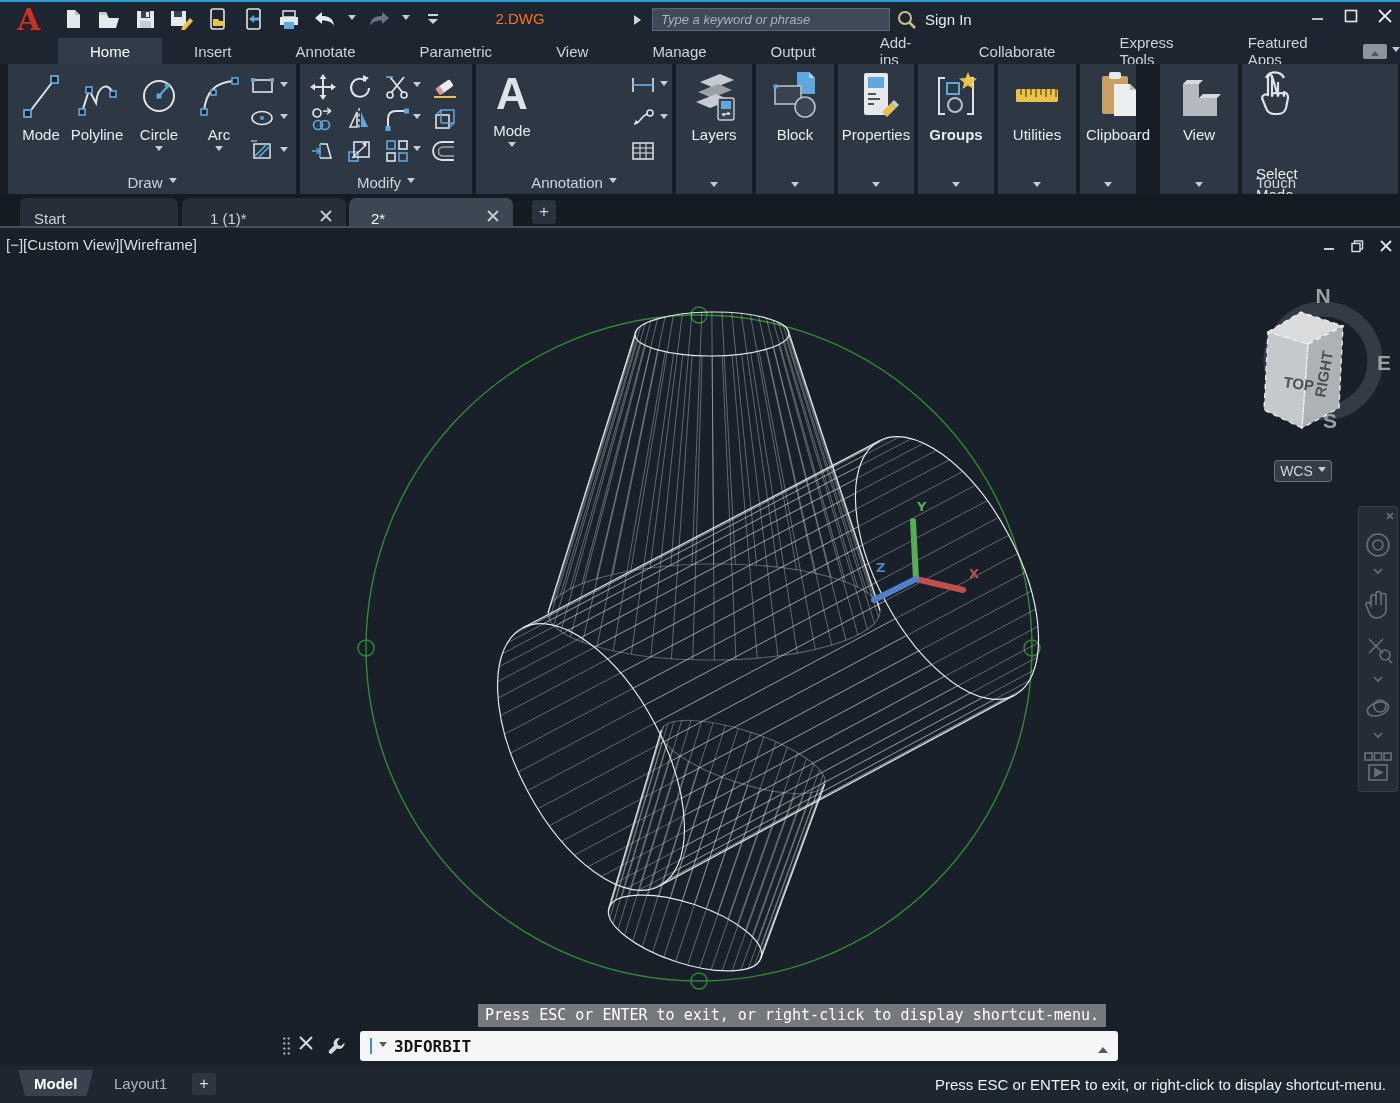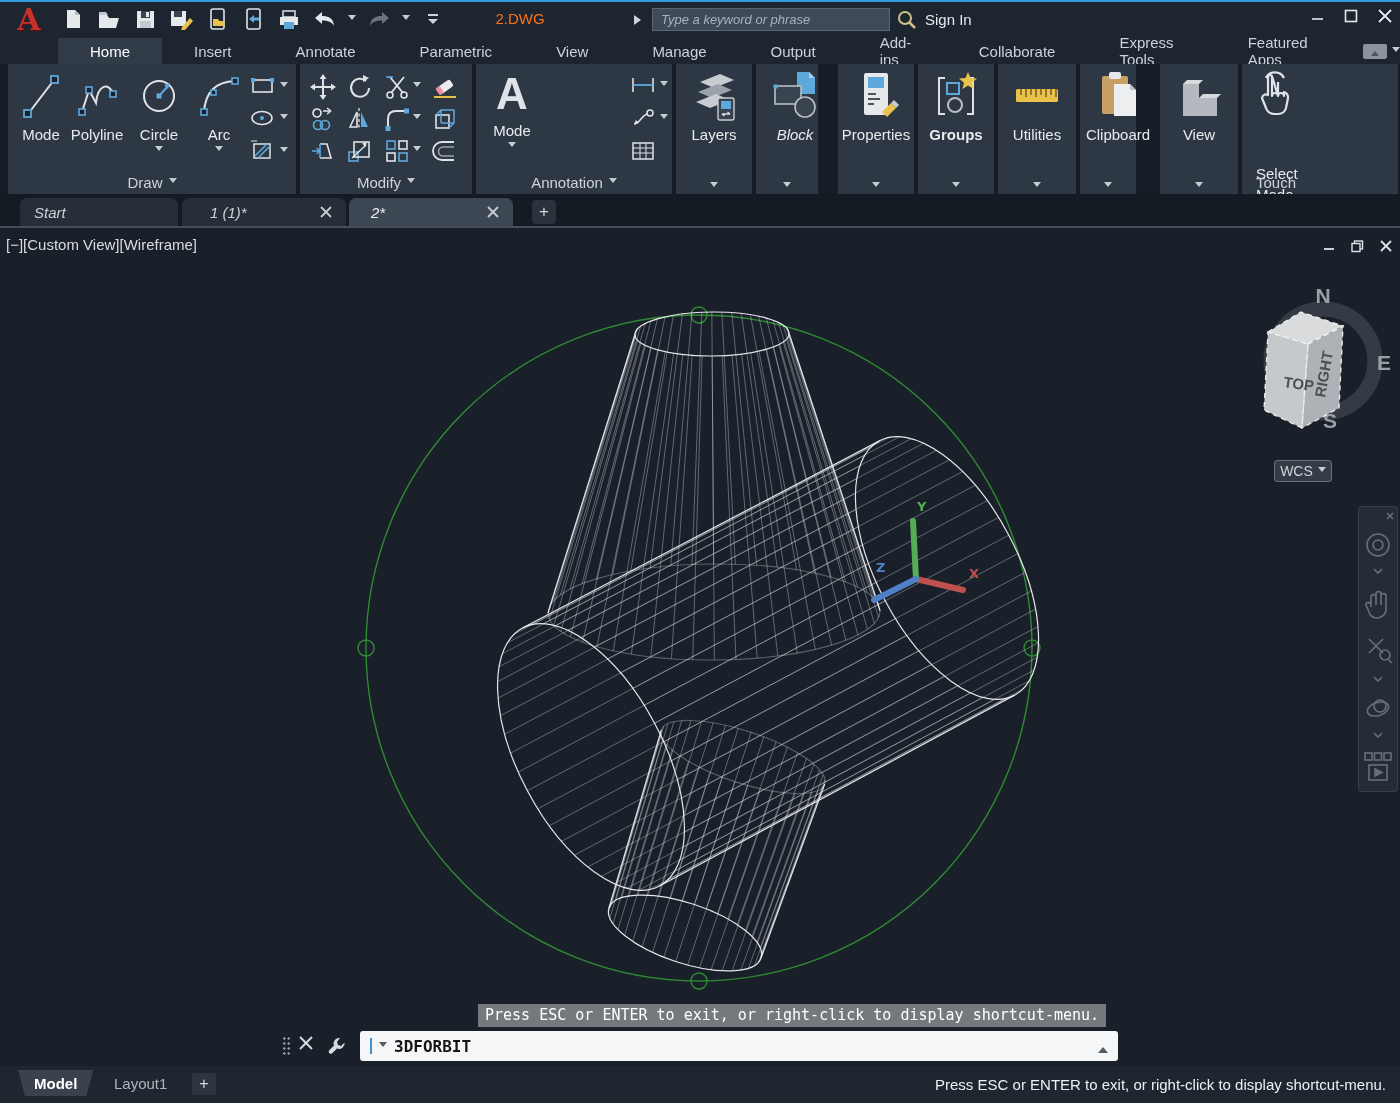--- a/index.html
+++ b/index.html
@@ -35,21 +35,21 @@
   .ribbon { position:absolute; left:0; top:64px; width:1400px; height:130px; background:#161d26; }
   .panel { position:absolute; top:0; height:130px; background:#2e3844; }
   .pfooter { position:absolute; left:0; bottom:3px; width:100%; text-align:center; color:#ced3da; font-size:15px; display:flex; align-items:center; justify-content:center; gap:6px; }
   .bigbtn { position:absolute; display:flex; flex-direction:column; align-items:center; cursor:default; }
   .bigbtn .lbl { color:#e8ebee; font-size:15px; margin-top:4px; white-space:nowrap; }
   .minirow { position:absolute; display:flex; align-items:center; gap:4px; }
   .gbtn { position:absolute; width:30px; height:30px; display:flex; align-items:center; justify-content:center; }
 
   
   .file-tabs { position:absolute; left:0; top:194px; width:1400px; height:34px; background:#151b23; border-bottom:2px solid #454e59; }
-  .ftab { position:absolute; top:4px; height:28px; border-radius:7px 7px 0 0; display:flex; align-items:center; color:#ccd1d8; font-size:15px; padding:0 14px;font-style:italic; }
+  .ftab { position:absolute; top:4px; height:28px; border-radius:7px 7px 0 0; display:flex; align-items:flex-start; color:#ccd1d8; font-size:15px; padding:12px 14px; }
   .ftab.active { background:#3d4754; color:#f0f2f4; }
   .ftab.inactive { background:#262e38; }
   .xglyph line { stroke:#c8cdd4; stroke-width:1.8; }
   .plusbtn { position:absolute; top:6px; width:24px; height:24px; background:#2a323c; border-radius:4px; color:#ccd2d9; font-size:17px; text-align:center; line-height:23px; }
 
   
   .canvas { position:absolute; left:0; top:228px; width:1400px; height:838px; background:#1a202a; overflow:hidden; }
   .vp-label { position:absolute; left:6px; top:8px; color:#d8dbdf; font-size:15px; }
   .vp-controls { position:absolute; right:8px; top:12px; display:flex; gap:16px; }
   .viewcube-wrap { position:absolute; left:1243px; top:45px; width:160px; height:170px; }
@@ -428,21 +428,21 @@
             <rect x="31" y="31" width="10" height="8" fill="#5fa8dc"></rect>
             <path d="M32 44 h8 M40 44 l-2.5 -2 M32 44 l2.5 2" stroke="#dfe3e8" stroke-width="1.3" fill="none"></path>
           </svg>
         <span class="lbl">Layers</span>
       </div>
       <div class="pfooter">
           <span class="caret"></span>
         </div>
     </div>
 
-    <div class="panel" style="left:756px; width:62px;font-style:italic;">
+    <div class="panel" style="left:756px; width:78px;">
       <div class="bigbtn" style="left:15px; top:6px; width:48px;">
         <svg width="48" height="52">
             <path d="M26 2 h12 l6 6 v16 h-18 z" fill="#5fa8dc"></path>
             <path d="M38 2 v6 h6 z" fill="#a8d0ee"></path>
             <rect x="4" y="16" width="26" height="18" fill="#3a4450" stroke="#b9bfc6" stroke-width="1.6"></rect>
             <circle cx="34" cy="37" r="10" fill="#3a4450" stroke="#b9bfc6" stroke-width="1.6"></circle>
             <rect x="2.5" y="14.5" width="4" height="4" fill="#5fa8dc"></rect>
           </svg>
         <span class="lbl">Block</span>
       </div>

